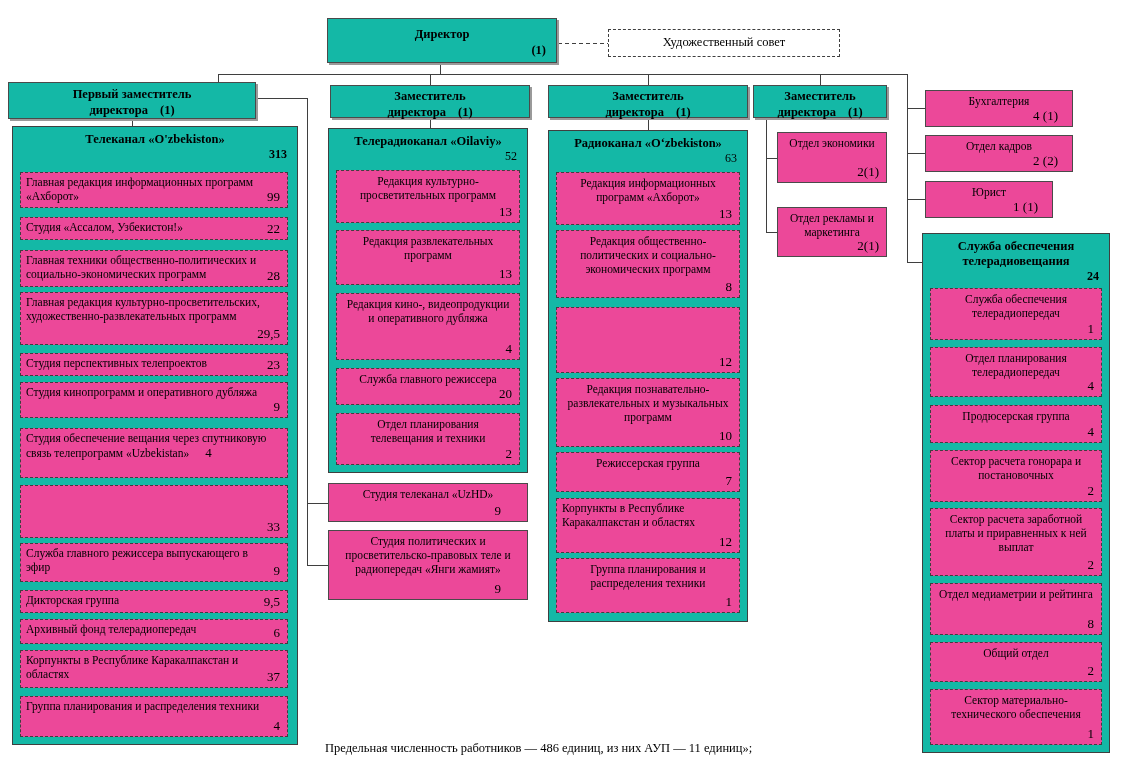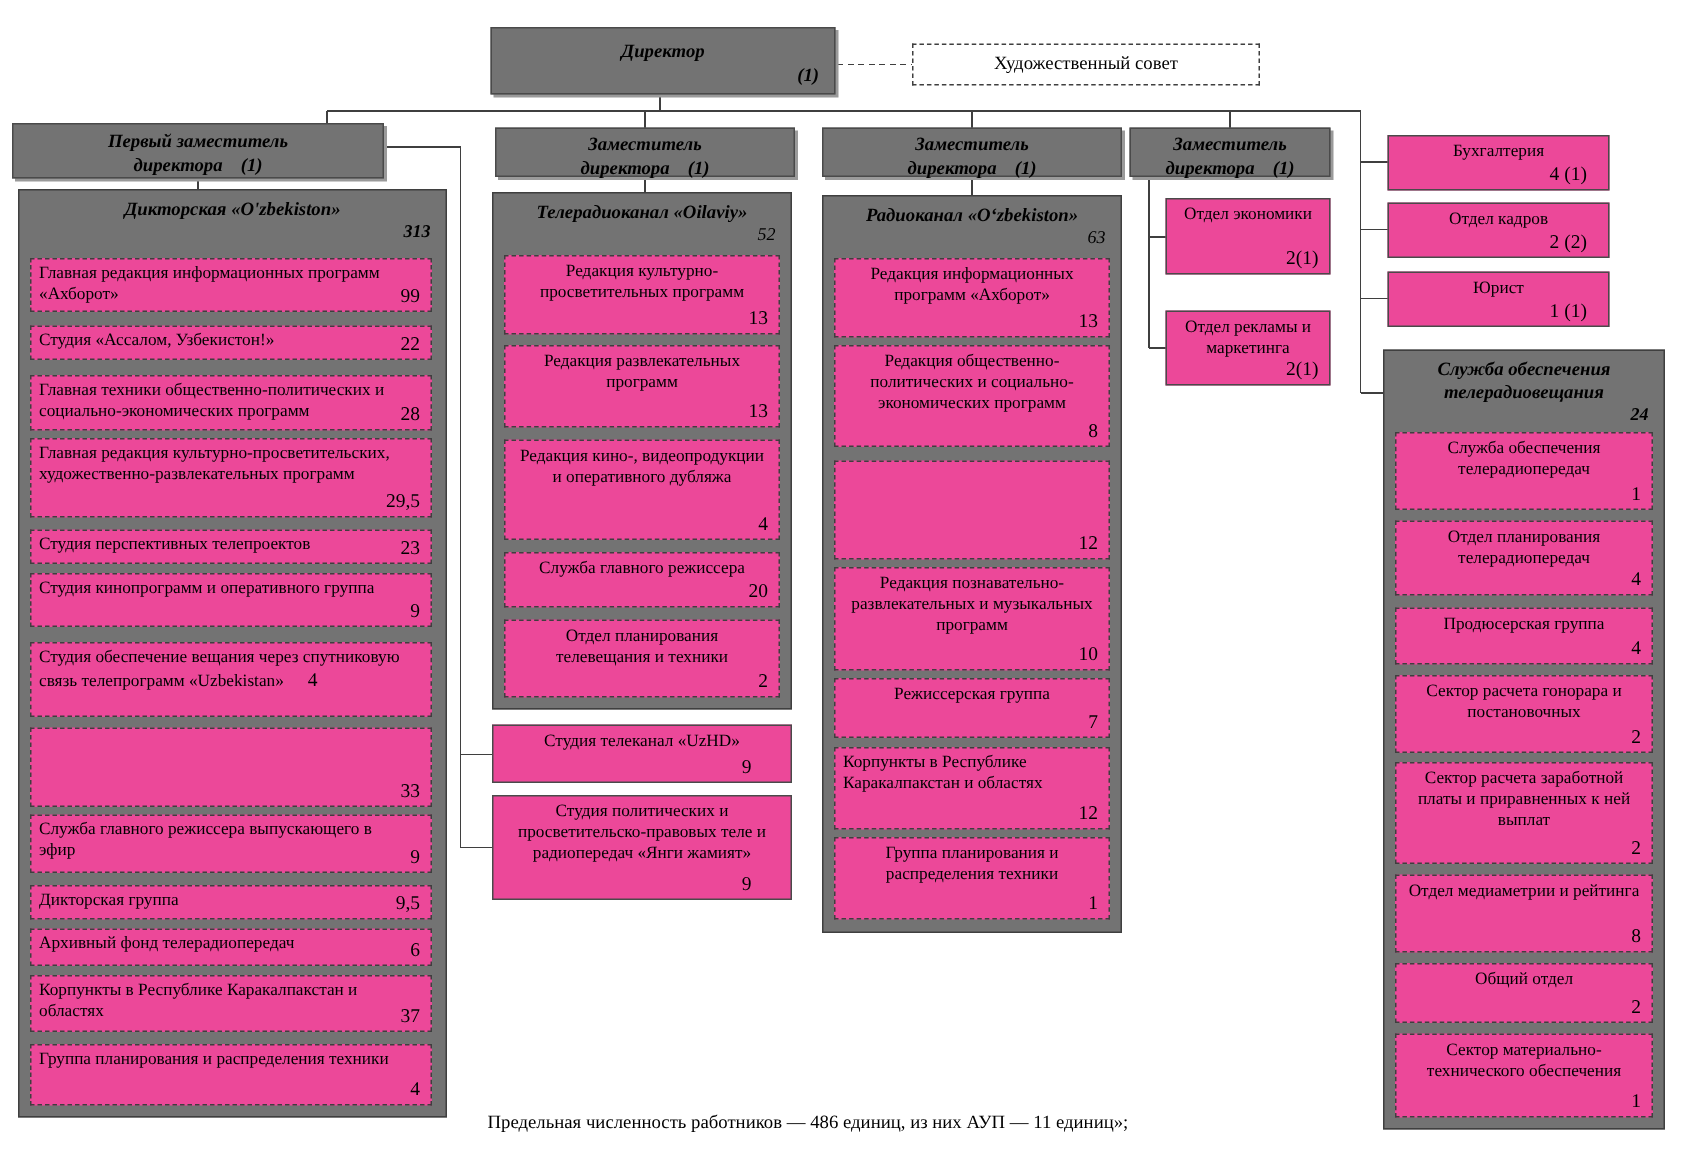--- a/index.html
+++ b/index.html
@@ -1,19 +1,19 @@
 <!DOCTYPE html>
 <html><head>
 <meta charset="utf-8">
 <style>
   html,body{margin:0;padding:0;background:#fff;}
   #canvas{position:relative;width:1131px;height:774px;background:#fff;
           font-family:"Liberation Serif","DejaVu Serif",serif;color:#000;overflow:hidden;}
   svg.wires{position:absolute;left:0;top:0;}
-  .box{position:absolute;box-sizing:border-box;background:#737373;border:1px solid #3f3f3f;font-style:italic;}
+  .box{position:absolute;box-sizing:border-box;background:#14b8a6;border:1px solid #3f3f3f;}
   .hdr{border:1px solid #4a4a4a;box-shadow:2px 2px 0 #9a9a9a;font-weight:bold;
        text-align:center;font-size:12.5px;line-height:1.25;}
   .hdr .cnt{margin-left:12px;}
   .cont .ct{font-weight:bold;text-align:center;font-size:12.5px;line-height:1.2;padding:5px 6px 0 6px;}
   .cont .cn{text-align:right;padding-right:10px;font-size:12px;line-height:1.25;}
   .cont .cn.b{font-weight:bold;}
   .unit{position:absolute;box-sizing:border-box;border:1px dashed #3f3f3f;background:#ec4899;
         font-size:11.5px;line-height:1.22;padding:2px 24px 2px 5px;overflow:hidden;text-align:left;}
   .unit .num{position:absolute;right:7px;bottom:2px;font-size:13px;}
   .unit.c{text-align:center;padding:3px 8px 14px 8px;}
@@ -63,29 +63,29 @@
   </div>
 
   <div class="ac" style="left:608px;top:29px;width:232px;height:28px;">
     <span>Художественный совет</span>
   </div>
 
   <div class="box hdr" style="left:8px;top:82px;width:248px;height:37px;padding:4px 40px 0 40px;">
     <span>Первый заместитель директора</span><span class="cnt">(1)</span>
   </div>
   <div class="box cont" style="left:12px;top:126px;width:286px;height:619px;">
-    <div class="ct">Дикторская «O'zbekiston»</div>
+    <div class="ct">Телеканал «O'zbekiston»</div>
     <div class="cn b">313</div>
   </div>
   <div class="unit" style="left:20px;top:172px;width:268px;height:36px;"><span>Главная редакция информационных программ «Ахборот»</span><span class="num">99</span></div>
   <div class="unit" style="left:20px;top:217px;width:268px;height:23px;"><span>Студия «Ассалом, Узбекистон!»</span><span class="num">22</span></div>
   <div class="unit" style="left:20px;top:250px;width:268px;height:37px;"><span>Главная техники общественно-политических и социально-экономических программ</span><span class="num">28</span></div>
   <div class="unit" style="left:20px;top:292px;width:268px;height:53px;"><span>Главная редакция культурно-просветительских, художественно-развлекательных программ</span><span class="num">29,5</span></div>
   <div class="unit" style="left:20px;top:353px;width:268px;height:23px;"><span>Студия перспективных телепроектов</span><span class="num">23</span></div>
-  <div class="unit" style="left:20px;top:382px;width:268px;height:36px;"><span>Студия кинопрограмм и оперативного группа</span><span class="num">9</span></div>
+  <div class="unit" style="left:20px;top:382px;width:268px;height:36px;"><span>Студия кинопрограмм и оперативного дубляжа</span><span class="num">9</span></div>
   <div class="unit u-inline" style="left:20px;top:428px;width:268px;height:50px;"><span>Студия обеспечение вещания через спутниковую связь телепрограмм «Uzbekistan»</span><span class="num">4</span></div>
   <div class="unit" style="left:20px;top:485px;width:268px;height:53px;"><span class="num">33</span></div>
   <div class="unit" style="left:20px;top:543px;width:268px;height:39px;"><span>Служба главного режиссера выпускающего в эфир</span><span class="num">9</span></div>
   <div class="unit" style="left:20px;top:590px;width:268px;height:23px;"><span>Дикторская группа</span><span class="num">9,5</span></div>
   <div class="unit" style="left:20px;top:619px;width:268px;height:25px;"><span>Архивный фонд телерадиопередач</span><span class="num">6</span></div>
   <div class="unit" style="left:20px;top:650px;width:268px;height:38px;"><span>Корпункты в Республике Каракалпакстан и областях</span><span class="num">37</span></div>
   <div class="unit" style="left:20px;top:696px;width:268px;height:41px;"><span>Группа планирования и распределения техники</span><span class="num">4</span></div>
 
   <div class="box hdr" style="left:330px;top:85px;width:200px;height:33px;padding:3px 34px 0 34px;">
     <span>Заместитель директора</span><span class="cnt">(1)</span>
@@ -118,21 +118,21 @@
   <div class="unit c" style="left:556px;top:558px;width:184px;height:55px;"><span>Группа планирования и распределения техники</span><span class="num">1</span></div>
 
   <div class="box hdr" style="left:753px;top:85px;width:134px;height:33px;padding:3px 10px 0 10px;">
     <span>Заместитель директора</span><span class="cnt">(1)</span>
   </div>
   <div class="unit c solid" style="left:777px;top:132px;width:110px;height:51px;"><span>Отдел экономики</span><span class="num">2(1)</span></div>
   <div class="unit c solid" style="left:777px;top:207px;width:110px;height:50px;"><span>Отдел рекламы и маркетинга</span><span class="num">2(1)</span></div>
 
   <div class="unit c solid" style="left:925px;top:90px;width:148px;height:37px;"><span>Бухгалтерия</span><span class="num" style="right:14px;">4 (1)</span></div>
   <div class="unit c solid" style="left:925px;top:135px;width:148px;height:37px;"><span>Отдел кадров</span><span class="num" style="right:14px;">2 (2)</span></div>
-  <div class="unit c solid" style="left:925px;top:181px;width:148px;height:37px;"><span>Юрист</span><span class="num" style="right:14px;">1 (1)</span></div>
+  <div class="unit c solid" style="left:925px;top:181px;width:128px;height:37px;"><span>Юрист</span><span class="num" style="right:14px;">1 (1)</span></div>
   <div class="box cont" style="left:922px;top:233px;width:188px;height:520px;">
     <div class="ct">Служба обеспечения телерадиовещания</div>
     <div class="cn b">24</div>
   </div>
   <div class="unit c" style="left:930px;top:288px;width:172px;height:52px;"><span>Служба обеспечения телерадиопередач</span><span class="num">1</span></div>
   <div class="unit c" style="left:930px;top:347px;width:172px;height:50px;"><span>Отдел планирования телерадиопередач</span><span class="num">4</span></div>
   <div class="unit c" style="left:930px;top:405px;width:172px;height:38px;"><span>Продюсерская группа</span><span class="num">4</span></div>
   <div class="unit c" style="left:930px;top:450px;width:172px;height:52px;"><span>Сектор расчета гонорара и постановочных</span><span class="num">2</span></div>
   <div class="unit c" style="left:930px;top:508px;width:172px;height:68px;"><span>Сектор расчета заработной платы и приравненных к ней выплат</span><span class="num">2</span></div>
   <div class="unit c" style="left:930px;top:583px;width:172px;height:52px;"><span>Отдел медиаметрии и рейтинга</span><span class="num">8</span></div>

